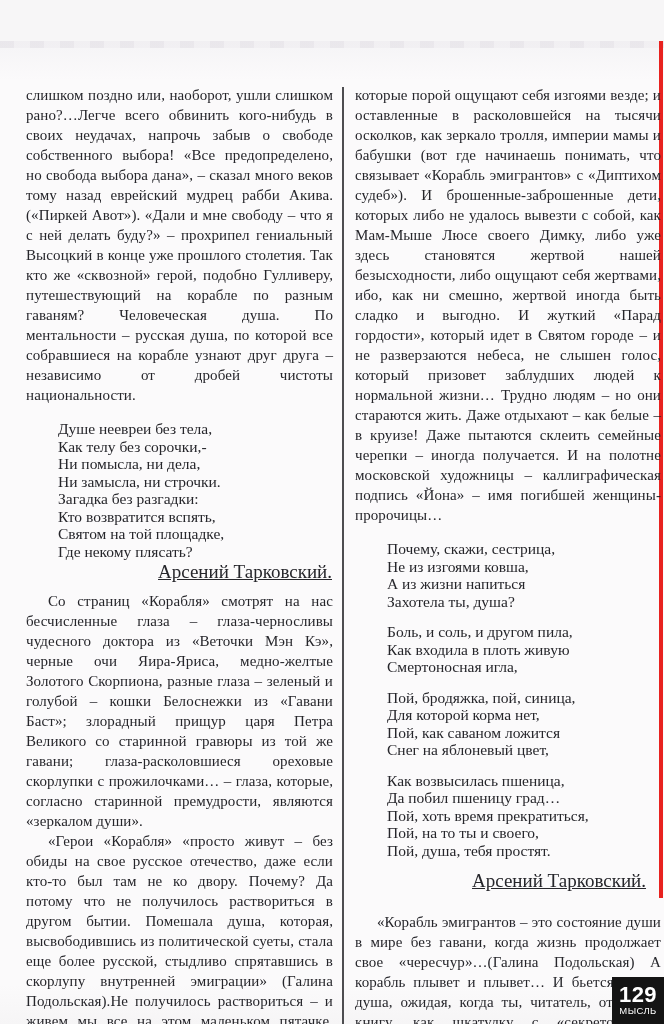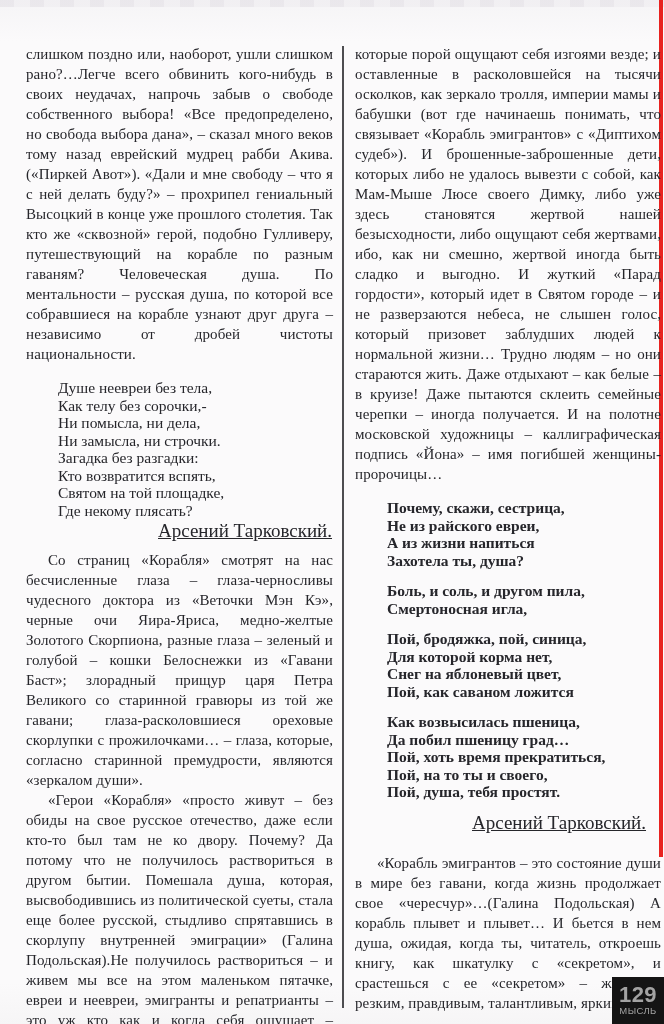--- a/index.html
+++ b/index.html
@@ -4,21 +4,21 @@
 <style>
   html,body{margin:0;padding:0;}
   body{
     width:664px;height:1024px;
     background:#f7f6f7;
     font-family:"Liberation Serif", serif;
     color:#26262b;
     position:relative;
     overflow:hidden;
   }
-  .page{position:absolute;inset:0;background:linear-gradient(180deg,#f5f4f6 0%,#fbfafb 4%,#fbfafb 96%,#f6f5f6 100%);}
+  .page{position:absolute;inset:0;background:linear-gradient(180deg,#f5f4f6 0%,#fbfafb 4%,#fbfafb 96%,#f6f5f6 100%);margin-top:41px;}
   .top-bleed{
     position:absolute;top:0;left:0;right:0;height:7px;
     background:repeating-linear-gradient(90deg,#dcd8df 0 14px,#eceaee 14px 30px);
     opacity:.45;
   }
   .edge-stripe{
     position:absolute;top:0;right:1px;width:4px;height:857px;
     background:#e8221f;
   }
   .col{position:absolute;top:44px;width:307px;}
@@ -27,28 +27,28 @@
   .divider{position:absolute;left:342px;top:46px;height:962px;width:1.5px;background:#4d4d50;}
   .para{
     margin:0;
     font-size:15px;line-height:20px;
     text-align:justify;
     letter-spacing:.1px;
   }
   .indent{text-indent:22px;}
   .poem{margin:15px 0 10px 32px;font-size:15.5px;line-height:17.5px;}
   .poem-line{white-space:nowrap;}
-  .stanza{margin:0 0 13px 0;font-weight:bold;}
+  .stanza{margin:0 0 13px 0;}
   .stanza:last-of-type{margin-bottom:2px;}
   .poem-attr{margin:3px 0 0 100px;font-size:19px;text-decoration:underline;}
   .poem-attr.r{margin-left:85px;}
   .para-top{margin-top:22px;}
   .page-badge{
     position:absolute;right:0;bottom:0;width:52px;height:47px;
-    background:#141414;color:#a3a3a3;
+    background:#141414;color:#ffffff;
     display:flex;flex-direction:column;align-items:center;justify-content:center;
     font-family:"Liberation Sans", sans-serif;
   }
   .badge-num{font-size:22px;font-weight:bold;line-height:20px;letter-spacing:.5px;}
   .badge-section{font-size:9.5px;line-height:10px;letter-spacing:.4px;margin-top:1px;}
 </style>
 </head>
 <body>
 
 <div class="page">
@@ -75,33 +75,34 @@
   </div>
 
   <div class="divider"></div>
 
   <div class="col col-right">
     <p class="para">которые порой ощущают себя изгоями везде; и оставленные в расколовшейся на тысячи осколков, как зеркало тролля, империи мамы и бабушки (вот где начинаешь понимать, что связывает «Корабль эмигрантов» с «Диптихом судеб»). И брошенные-заброшенные дети, которых либо не удалось вывезти с собой, как Мам-Мыше Люсе своего Димку, либо уже здесь становятся жертвой нашей безысходности, либо ощущают себя жертвами, ибо, как ни смешно, жертвой иногда быть сладко и выгодно. И жуткий «Парад гордости», который идет в Святом городе – и не разверзаются небеса, не слышен голос, который призовет заблудших людей к нормальной жизни… Трудно людям – но они стараются жить. Даже отдыхают – как белые – в круизе! Даже пытаются склеить семейные черепки – иногда получается. И на полотне московской художницы – каллиграфическая подпись «Йона» – имя погибшей женщины-пророчицы…</p>
 
     <div class="poem">
       <div class="stanza">
         <div class="poem-line">Почему, скажи, сестрица,</div>
-        <div class="poem-line">Не из райского евреи,</div>
+        <div class="poem-line">Не из изгоями ковша,</div>
         <div class="poem-line">А из жизни напиться</div>
         <div class="poem-line">Захотела ты, душа?</div>
       </div>
       <div class="stanza">
         <div class="poem-line">Боль, и соль, и другом пила,</div>
+        <div class="poem-line">Как входила в плоть живую</div>
         <div class="poem-line">Смертоносная игла,</div>
       </div>
       <div class="stanza">
         <div class="poem-line">Пой, бродяжка, пой, синица,</div>
         <div class="poem-line">Для которой корма нет,</div>
+        <div class="poem-line">Пой, как саваном ложится</div>
         <div class="poem-line">Снег на яблоневый цвет,</div>
-        <div class="poem-line">Пой, как саваном ложится</div>
       </div>
       <div class="stanza">
         <div class="poem-line">Как возвысилась пшеница,</div>
         <div class="poem-line">Да побил пшеницу град…</div>
         <div class="poem-line">Пой, хоть время прекратиться,</div>
         <div class="poem-line">Пой, на то ты и своего,</div>
         <div class="poem-line">Пой, душа, тебя простят.</div>
       </div>
       <div class="poem-attr r">Арсений Тарковский.</div>
     </div>

